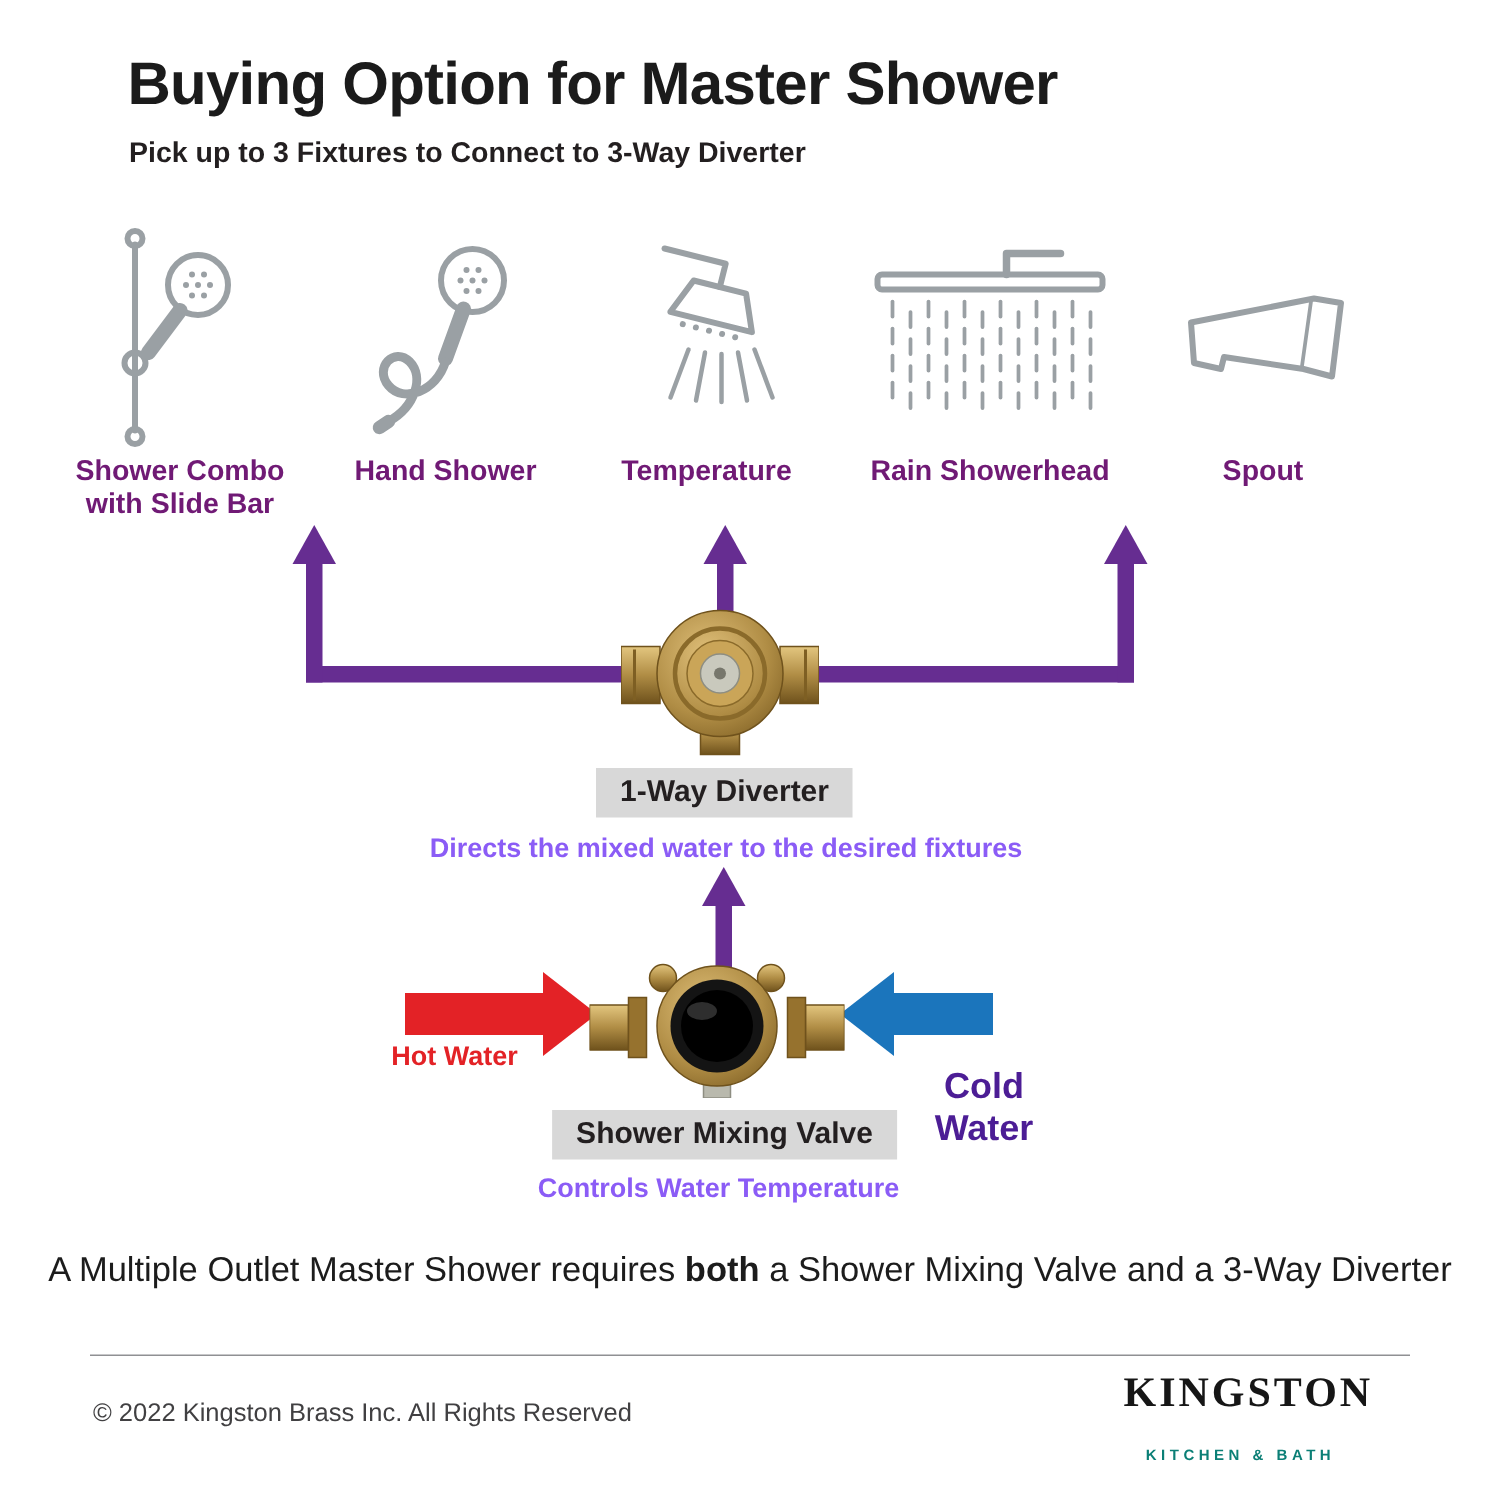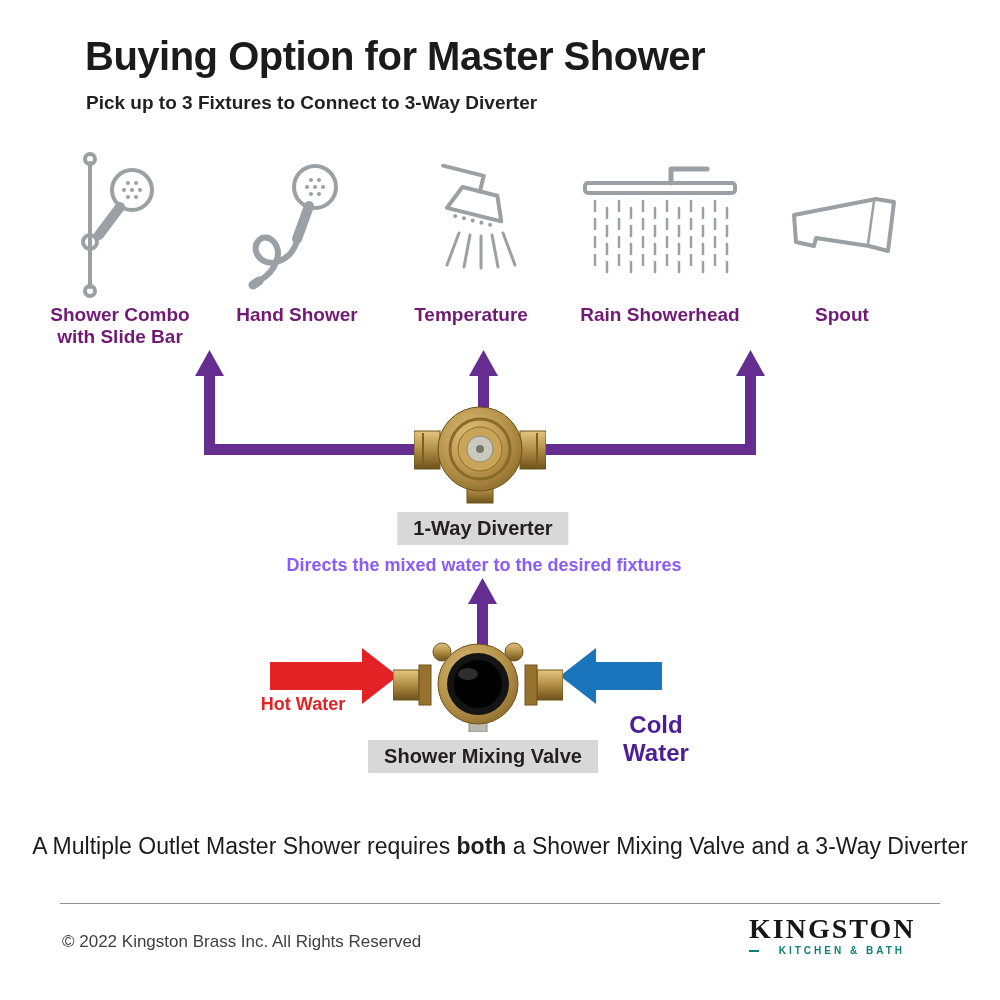--- a/index.html
+++ b/index.html
@@ -24,21 +24,21 @@
   .cold-label{position:absolute;left:600px;top:711px;width:112px;text-align:center;font-size:24px;font-weight:700;color:#4c1d95;}
 
   .summary{position:absolute;left:0;top:833px;width:1000px;text-align:center;font-size:23px;color:#1c1c1c;font-weight:400;margin:0;}
   .summary b{font-weight:700;}
 
   .divider{position:absolute;left:60px;top:903px;width:880px;height:1px;background:#8f9093;}
   .copyright{position:absolute;left:62px;top:932px;font-size:17px;color:#414042;}
 
   .logo{position:absolute;right:95px;top:914px;width:156px;text-align:right;}
   .logo-main{font-family:"Liberation Serif",serif;font-weight:700;font-size:28px;color:#161616;letter-spacing:2px;line-height:1.05;}
-  .logo-sub-row{display:flex;align-items:center;gap:20px;margin-top:2px;}
+  .logo-sub-row{display:flex;align-items:center;gap:20px;margin-top:2px;flex-direction:column;}
   .logo-rule{flex:1;height:2px;background:#0b7f76;}
   .logo-sub{font-size:10px;font-weight:700;letter-spacing:3px;color:#0b7f76;white-space:nowrap;}
 </style>
 </head>
 <body>
 
 <div class="canvas">
 
   <h1 class="title">Buying Option for Master Shower</h1>
   <p class="subtitle">Pick up to 3 Fixtures to Connect to 3-Way Diverter</p>
@@ -262,20 +262,21 @@
       <circle cx="85" cy="52" r="31" fill="#141414"></circle>
       <circle cx="85" cy="52" r="24" fill="#000000"></circle>
       <ellipse cx="75" cy="42" rx="10" ry="6" fill="#2e2e2e"></ellipse>
     </svg>
   </div>
 
   <span class="hot-label">Hot Water</span>
   <span class="cold-label">Cold Water</span>
 
   <div class="label-box" style="left:483px;top:740px">Shower Mixing Valve</div>
+  <p class="desc" style="left:478px;top:781px">Controls Water Temperature</p>
 
   <p class="summary"><span>A Multiple Outlet Master Shower requires </span><b>both</b><span> a Shower Mixing Valve and a 3-Way Diverter</span></p>
 
   <div class="divider"></div>
 
   <div class="copyright">© 2022 Kingston Brass Inc.  All Rights Reserved</div>
 
   <div class="logo">
     <div class="logo-main">KINGSTON</div>
     <div class="logo-sub-row">

